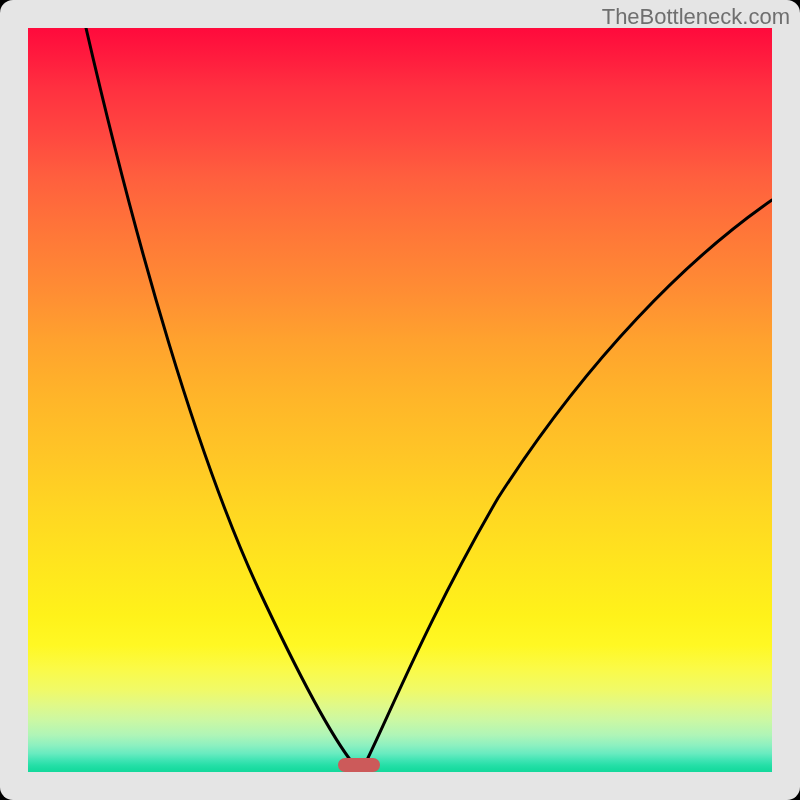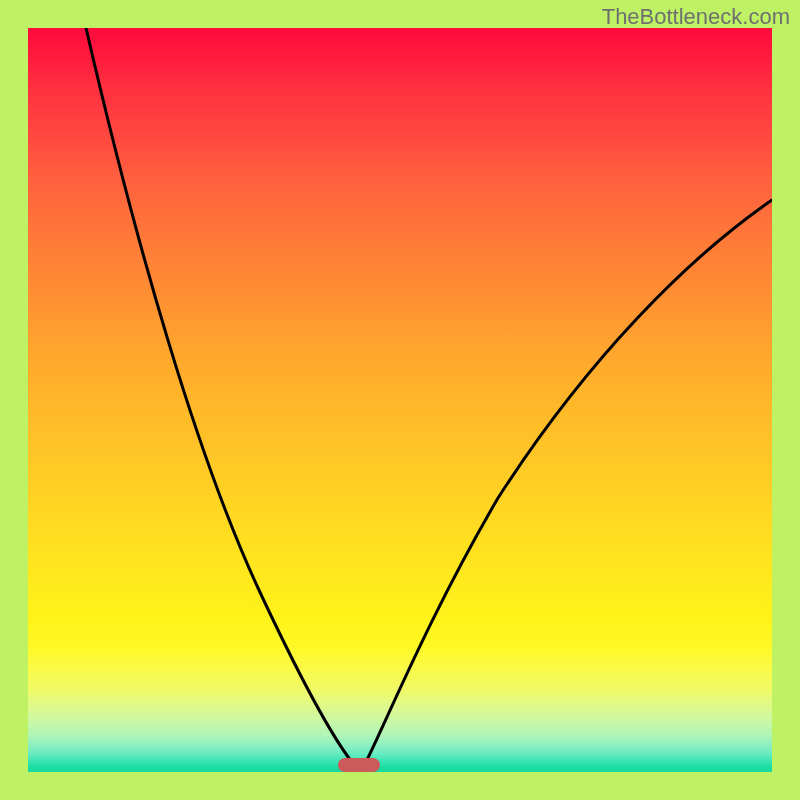--- a/index.html
+++ b/index.html
@@ -10,21 +10,22 @@
     overflow: hidden;
     background: #000;
     font-family: Arial, Helvetica, sans-serif;
   }
   .frame {
     position: absolute;
     left: 0;
     top: 0;
     width: 800px;
     height: 800px;
-    background: #bef264;
+    background: #e5e5e5;
+    border-radius: 13px;
   }
   .inner {
     position: absolute;
     left: 28px;
     top: 28px;
     width: 744px;
     height: 744px;
     overflow: hidden;
   }
   .gradient {

